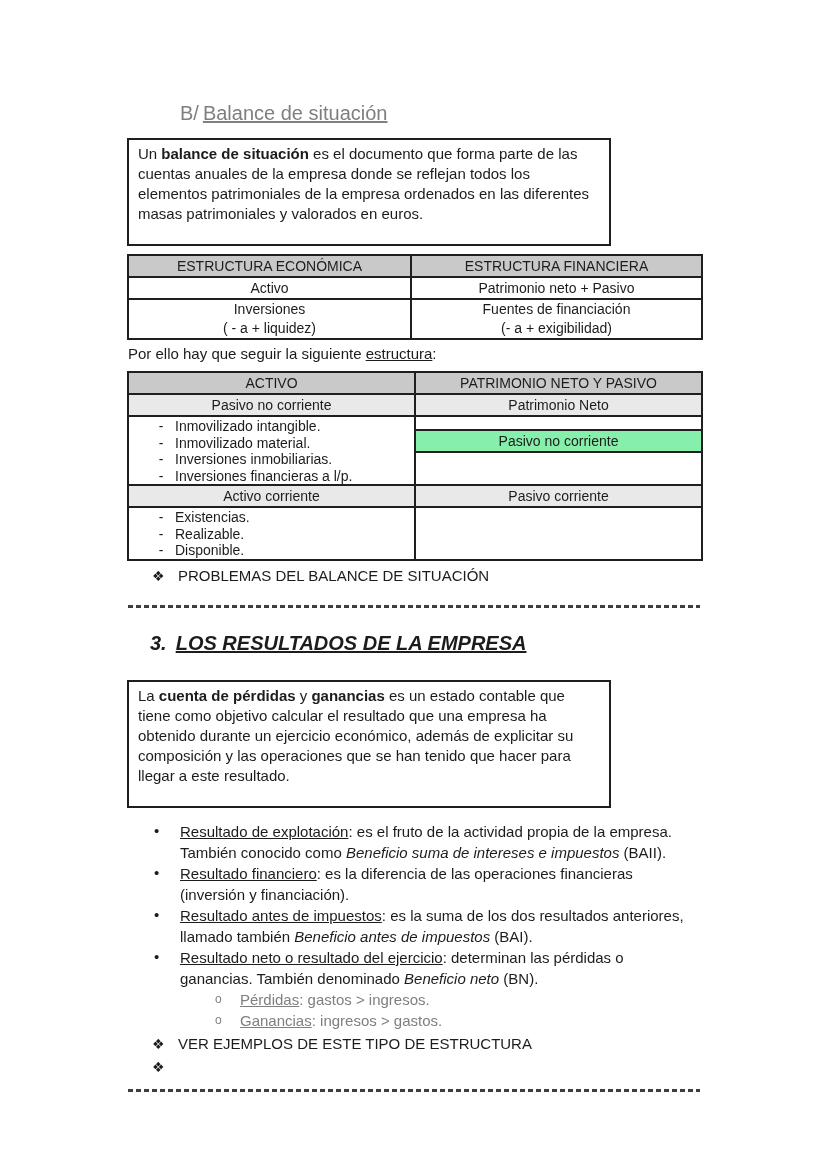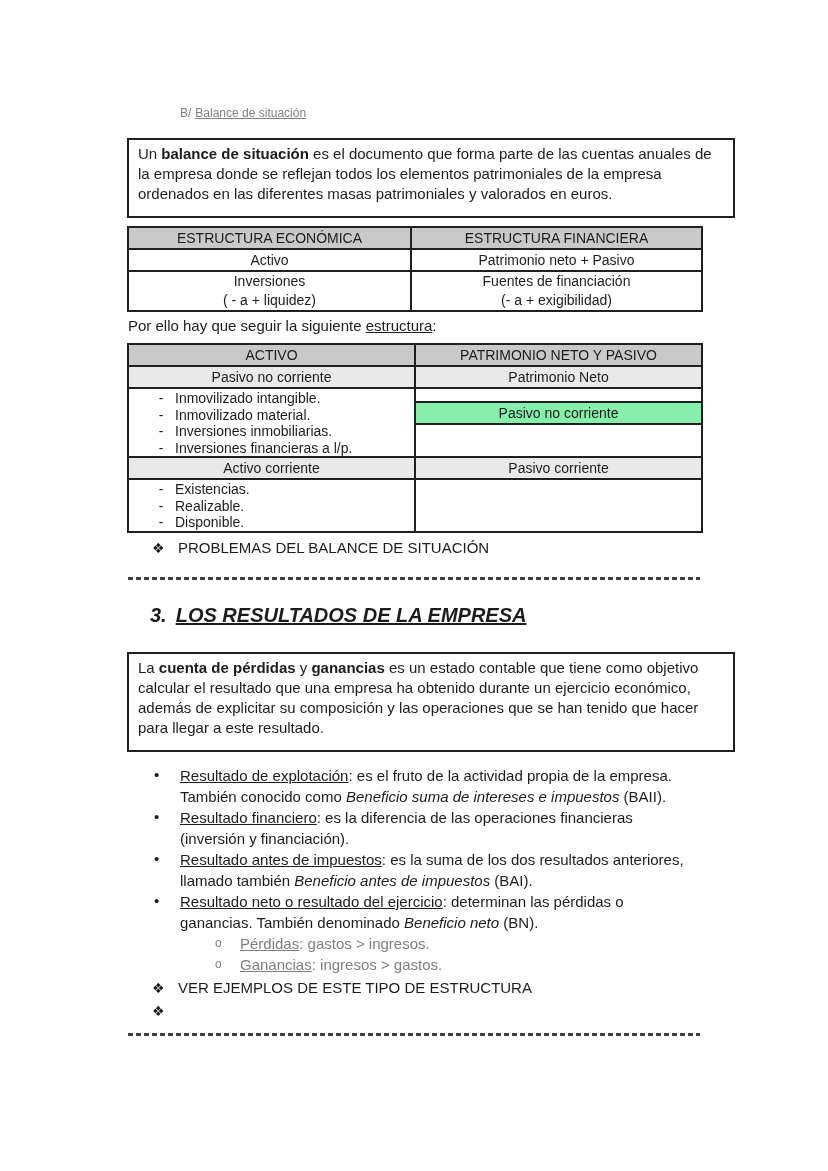--- a/index.html
+++ b/index.html
@@ -11,28 +11,28 @@
     position:relative; overflow:hidden;
   }
   .page { position:absolute; inset:0; background:#fff; }
 
   .b { font-weight:bold; }
   .i { font-style:italic; }
   .u { text-decoration:underline; }
 
   .doc-title {
     margin:103px 0 0 180px;
-    color:#7f7f7f; font-size:12px;
+    color:#7f7f7f; font-size:20px;
   }
   .doc-title .sep { margin-right:4px; }
 
   .note-box {
-    margin:15px 0 0 127px; width:608px;
+    margin:15px 0 0 127px; width:484px;
     border:2px solid #1f1f1f;
-    padding:4px 9px 12px 9px;
+    padding:4px 9px 20px 9px;
     line-height:20px;
   }
 
   table { border-collapse:collapse; table-layout:fixed; }
   .tbl {
     margin:8px 0 0 127px; width:576px;
     font-size:14px; text-align:center;
   }
   .tbl th, .tbl td { border:2px solid #1f1f1f; font-weight:normal; padding:0 12px; }
   .hdr-row th { background:#c9c9c9; height:21px; }

